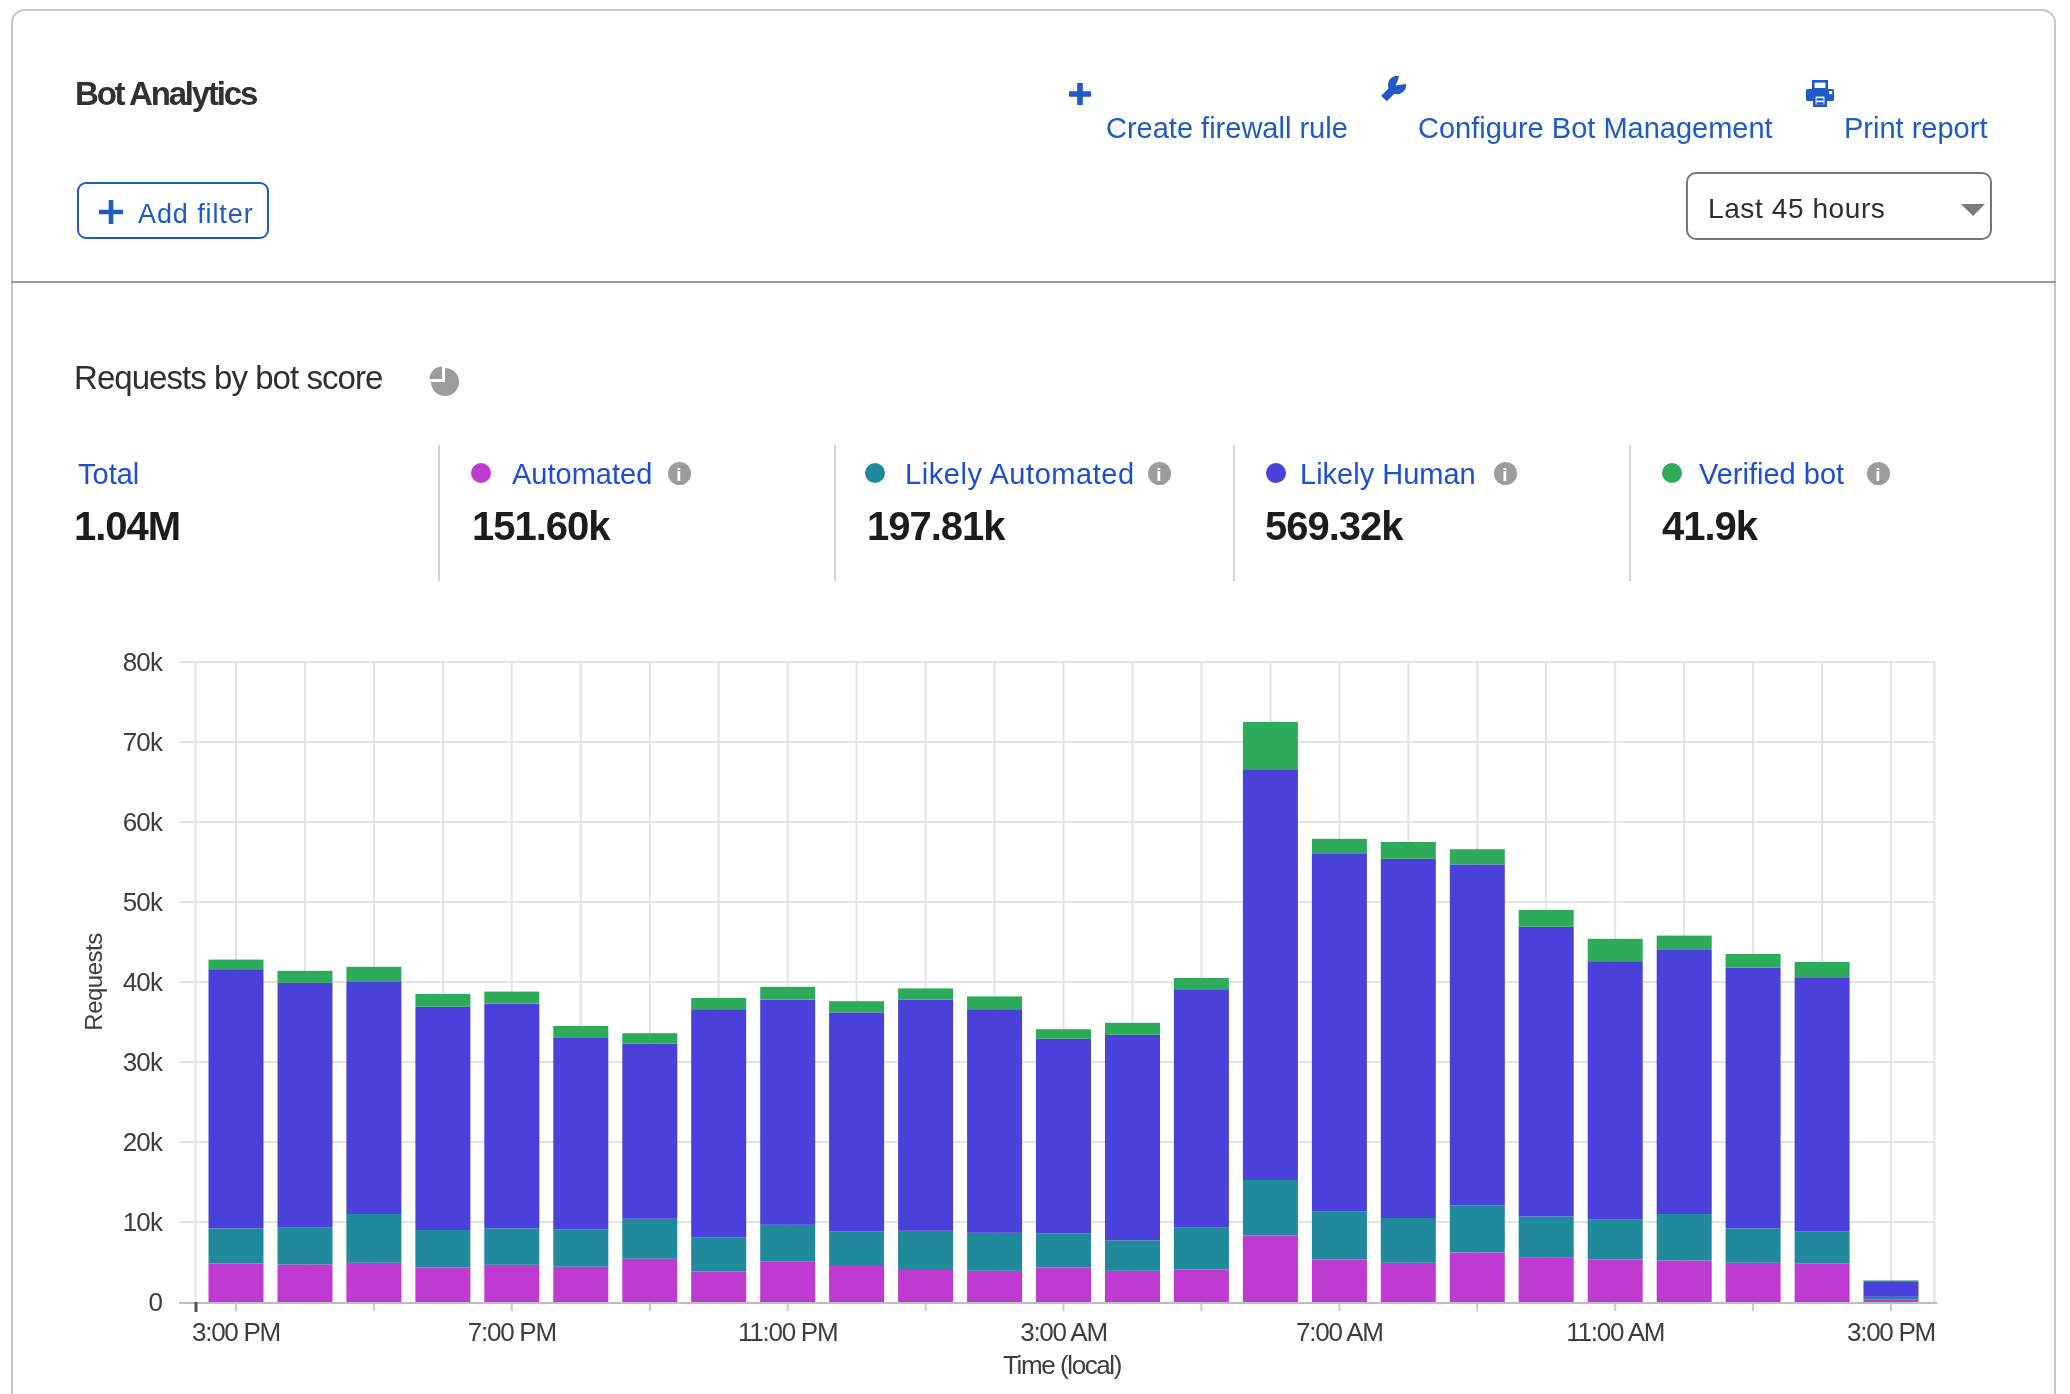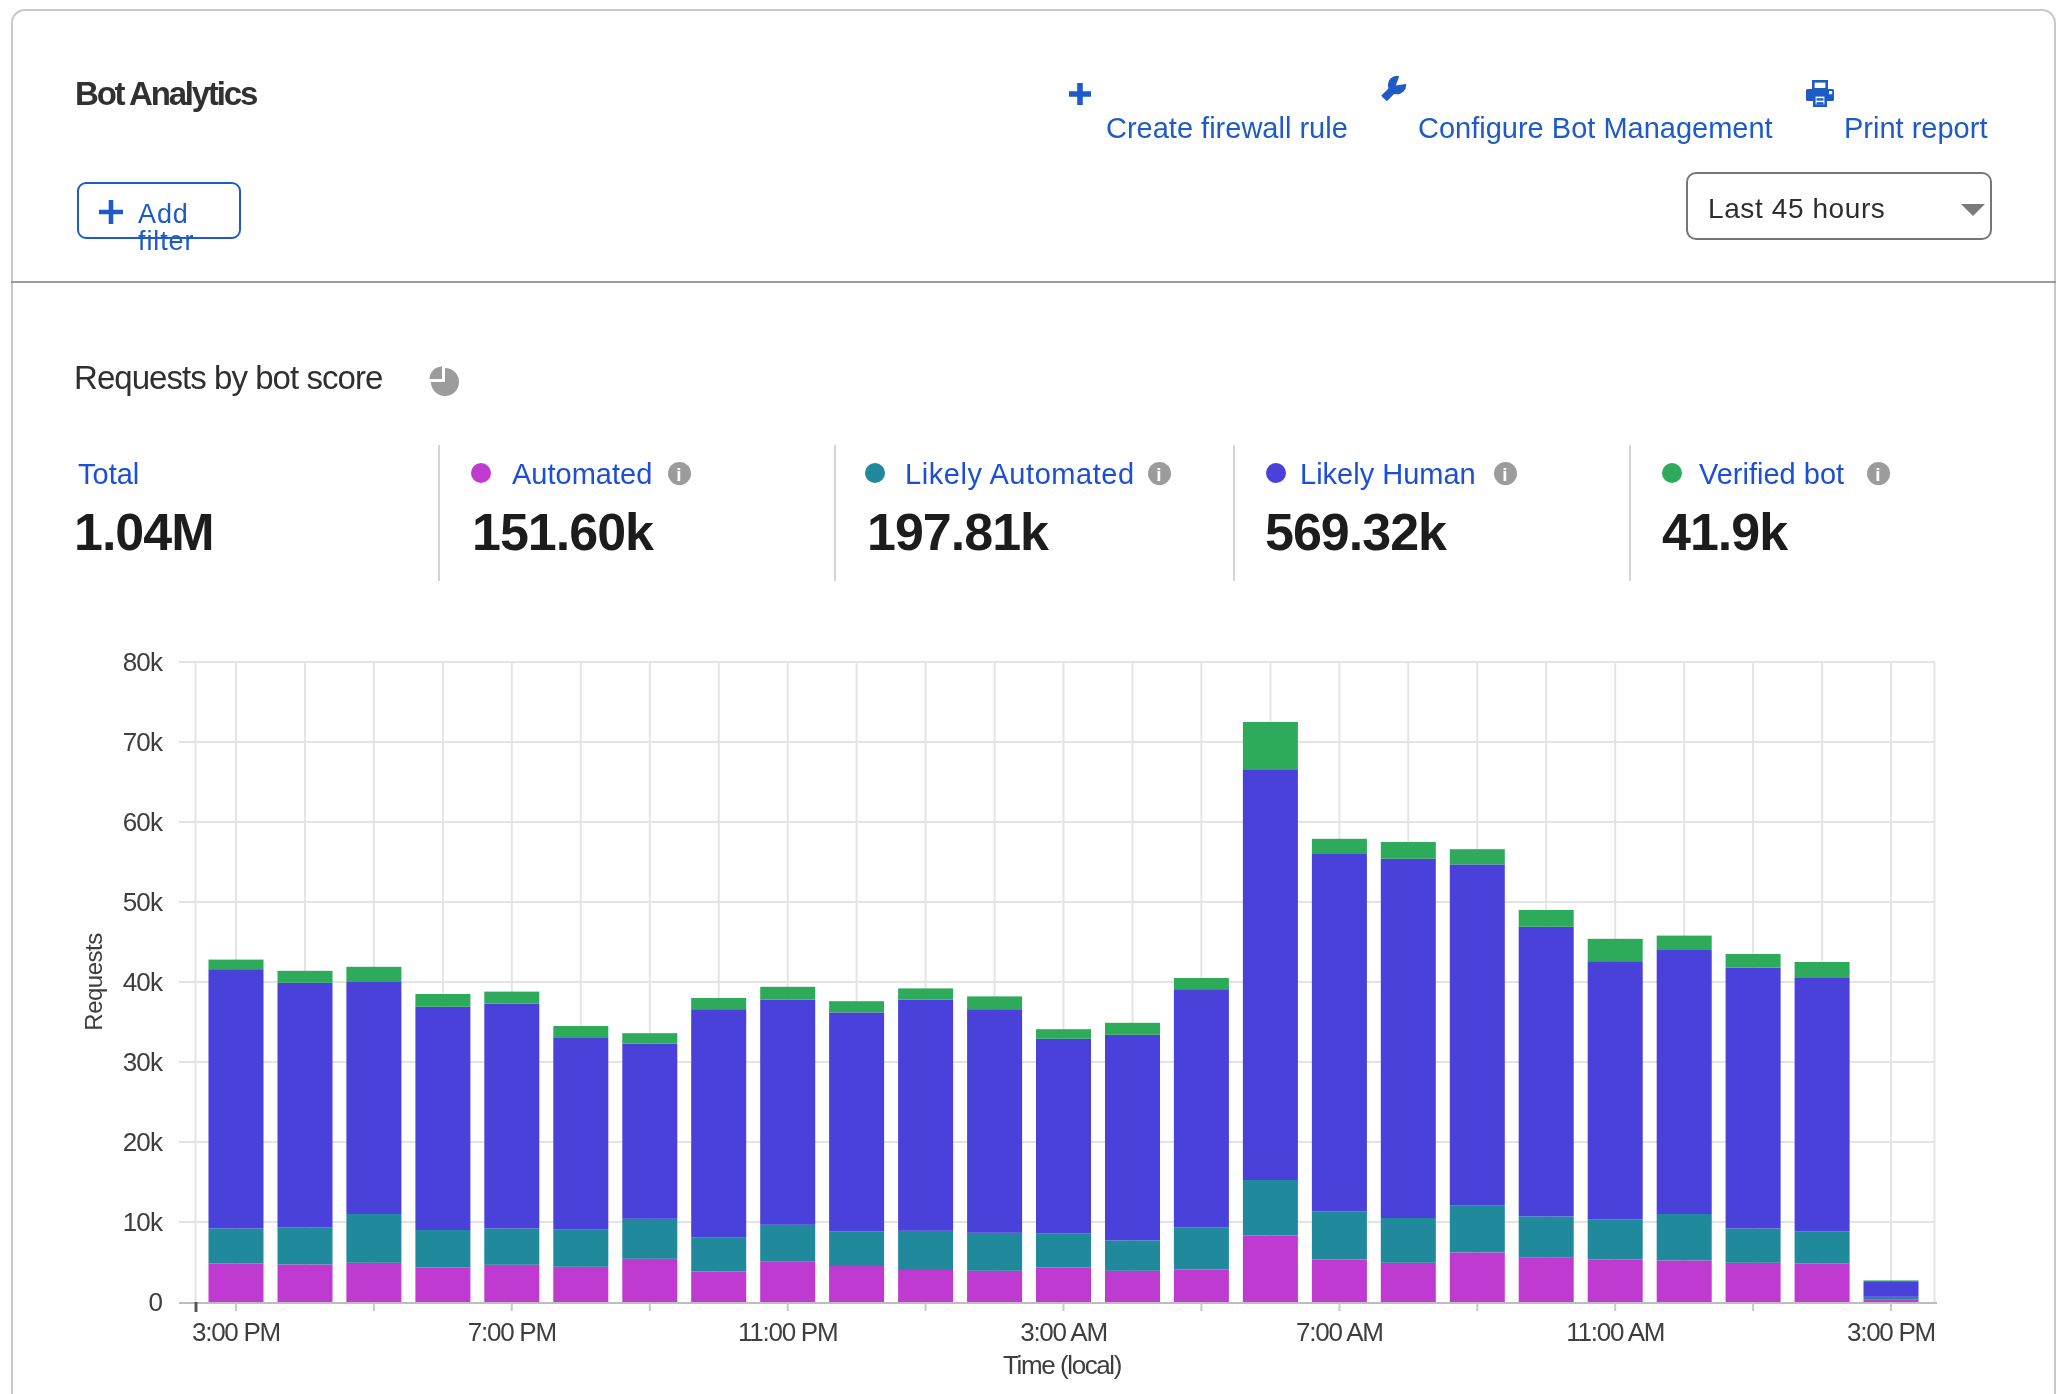--- a/index.html
+++ b/index.html
@@ -2,29 +2,29 @@
 <html><head><meta charset="utf-8">
 <style>
 * { margin:0; padding:0; box-sizing:border-box; }
 html,body { width:2070px; height:1394px; background:#fff; overflow:hidden;
   font-family:"Liberation Sans", sans-serif; position:relative; -webkit-font-smoothing:antialiased; }
 .card { position:absolute; left:11px; top:9px; width:2045px; height:1500px;
   border:2px solid #c9c9c9; border-radius:14px; }
 .hdivider { position:absolute; left:11px; top:281px; width:2045px; height:2px; background:#9b9b9b; }
 .title { position:absolute; left:75px; top:77.1px; font-size:33px; line-height:1; font-weight:700; color:#313131; letter-spacing:-2.2px; }
 .link { position:absolute; top:81.6px; color:#1e5bc6; font-size:29px; line-height:1;margin-top:32px; }
-.btn { position:absolute; left:77px; top:182px; width:164px; height:57px; border:2px solid #1e5bc6; border-radius:9px; }
+.btn { position:absolute; left:77px; top:182px; width:192px; height:57px; border:2px solid #1e5bc6; border-radius:9px; }
 .btntext { position:absolute; left:59px; top:17px; font-size:27px; line-height:1; letter-spacing:0.9px; color:#1e5bc6; }
 .dropdown { position:absolute; left:1686px; top:172px; width:306px; height:68px; border:2px solid #767676; border-radius:10px; }
 .ddtext { position:absolute; left:20px; top:21.4px; font-size:28px; line-height:1; letter-spacing:0.6px; color:#2e2e2e; }
 .caret { position:absolute; left:273px; top:30px; width:0; height:0;
   border-left:12px solid transparent; border-right:12px solid transparent; border-top:12px solid #7b7b7b; }
 .h2 { position:absolute; left:74px; top:360.9px; font-size:33px; line-height:1; font-weight:400; color:#2f2f2f; letter-spacing:-0.95px; }
 .slabel { position:absolute; top:460.4px; font-size:29px; line-height:1; color:#1d4ed8; }
-.snum { position:absolute; top:505.8px; font-size:52px; line-height:1; font-weight:700; color:#1c1c1c; letter-spacing:-1.0px;text-align:right; }
+.snum { position:absolute; top:505.8px; font-size:40px; line-height:1; font-weight:700; color:#1c1c1c; letter-spacing:-1.0px;text-align:right; }
 </style></head>
 <body>
 <div class="card"></div>
 <div class="title">Bot Analytics</div>
 <svg style="position:absolute;left:1069px;top:83px" width="22" height="22" viewBox="0 0 22 22">
     <path d="M8.2 0h5.6v8.2H22v5.6h-8.2V22H8.2v-8.2H0V8.2h8.2z" fill="#1e5bc6"></path>
   </svg>
 <div class="link" style="left:1106px">Create firewall rule</div>
 <svg style="position:absolute;left:1379px;top:75px" width="30" height="30" viewBox="0 0 30 30">
 <line x1="15.5" y1="13" x2="5" y2="23.5" stroke="#1e5bc6" stroke-width="8"></line>

